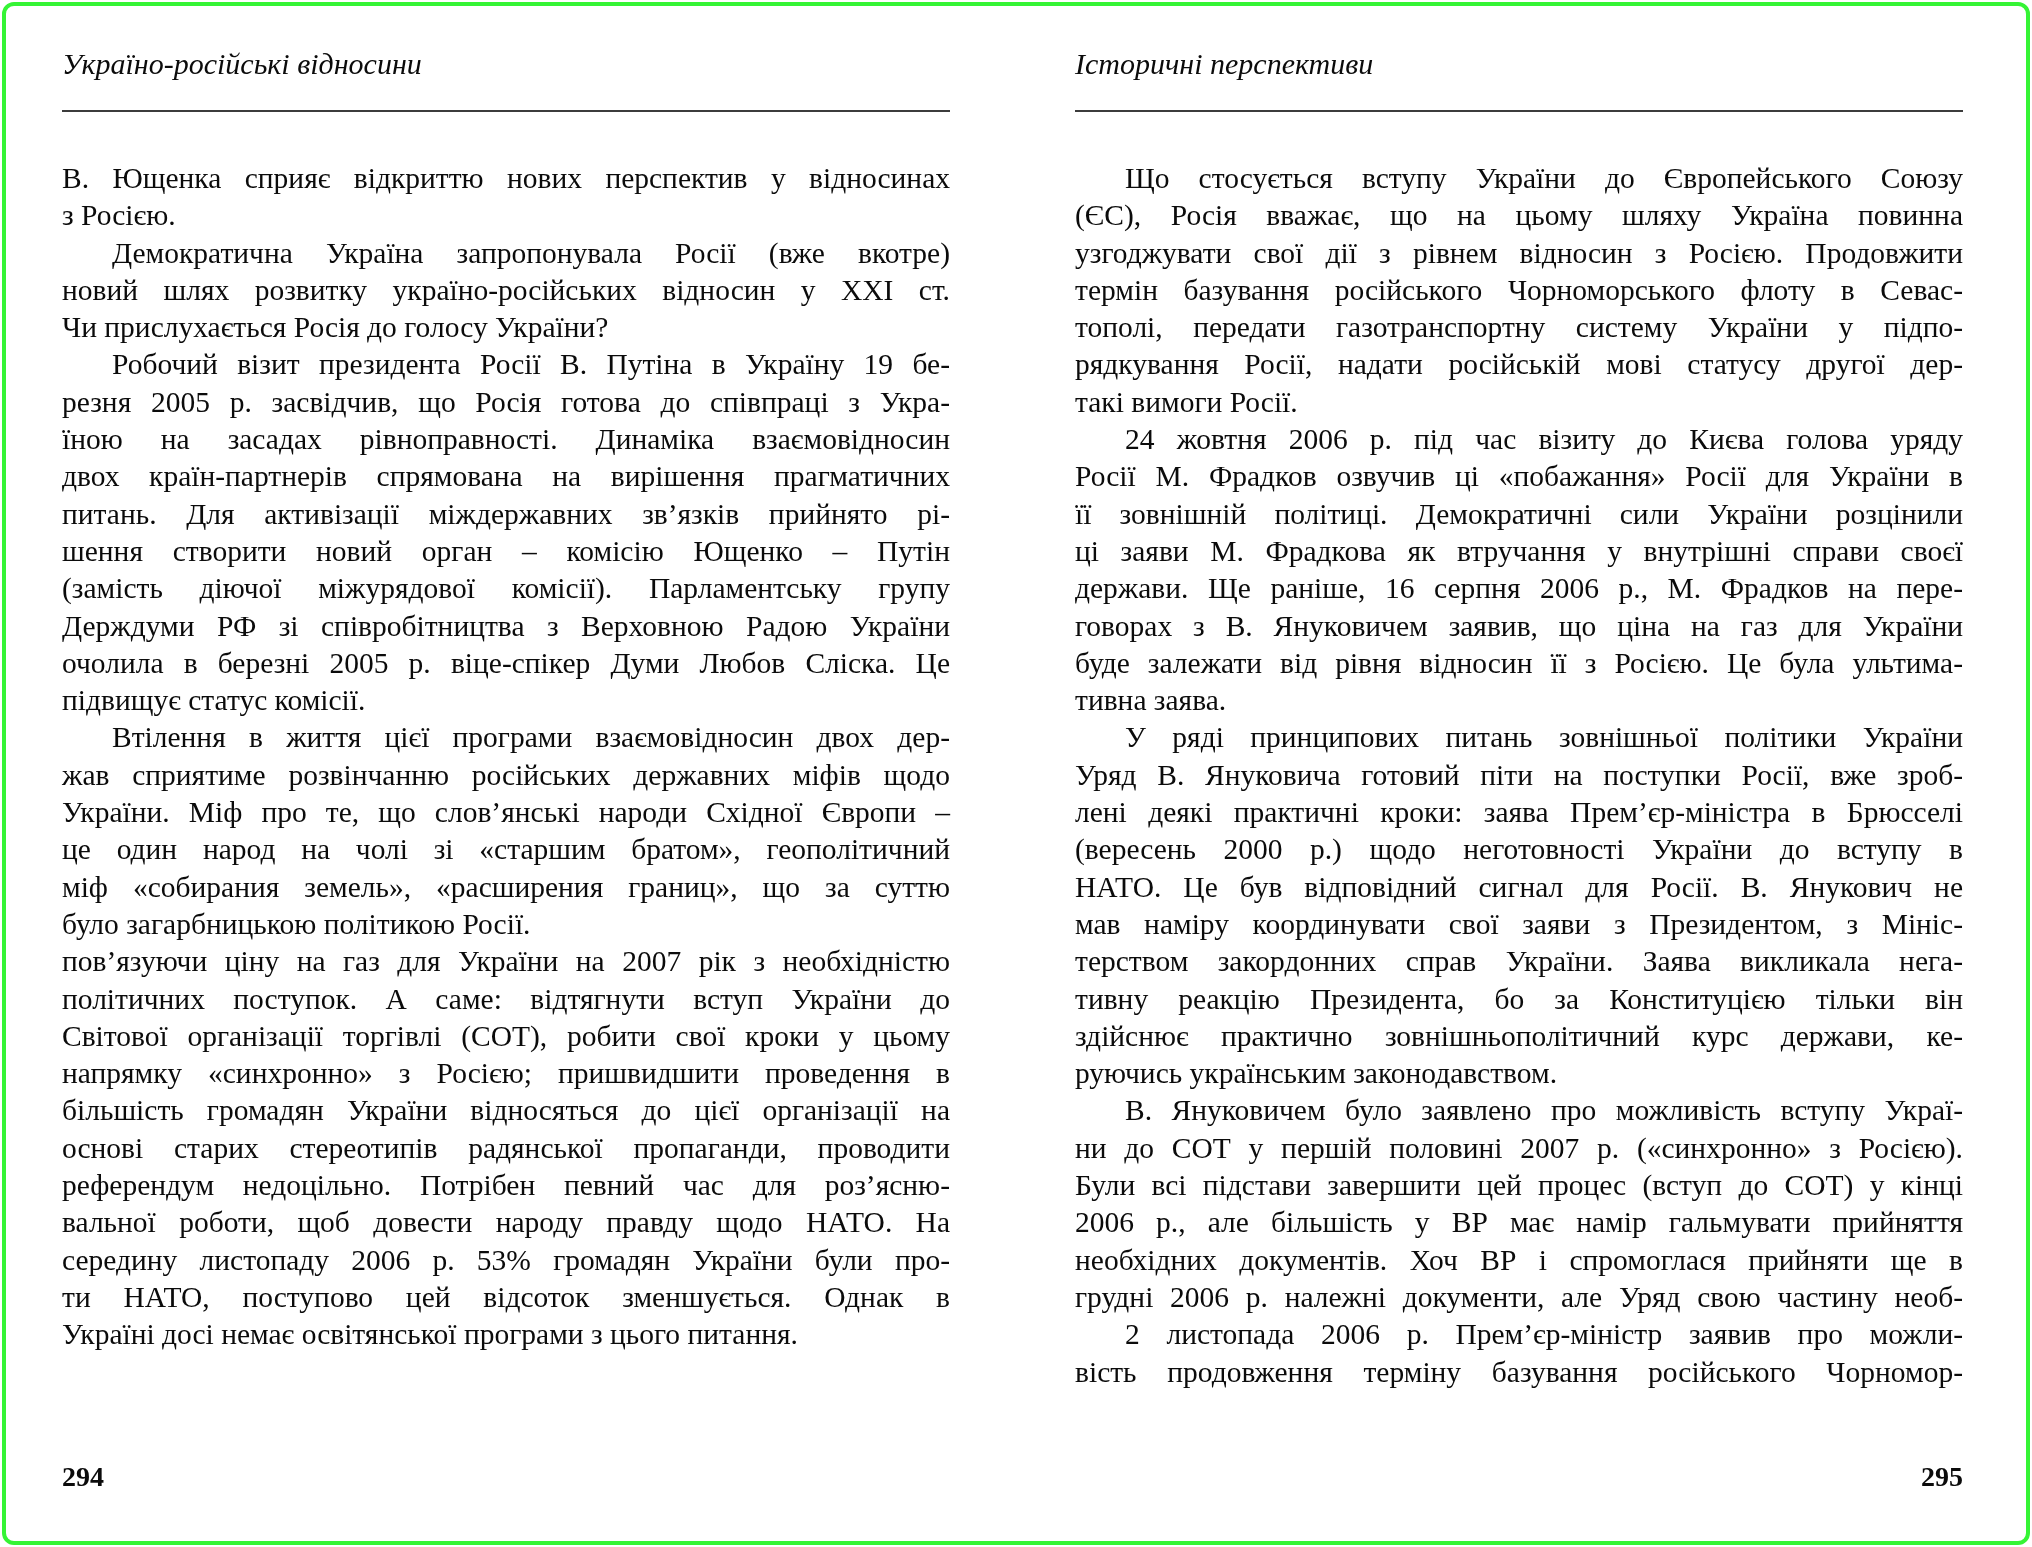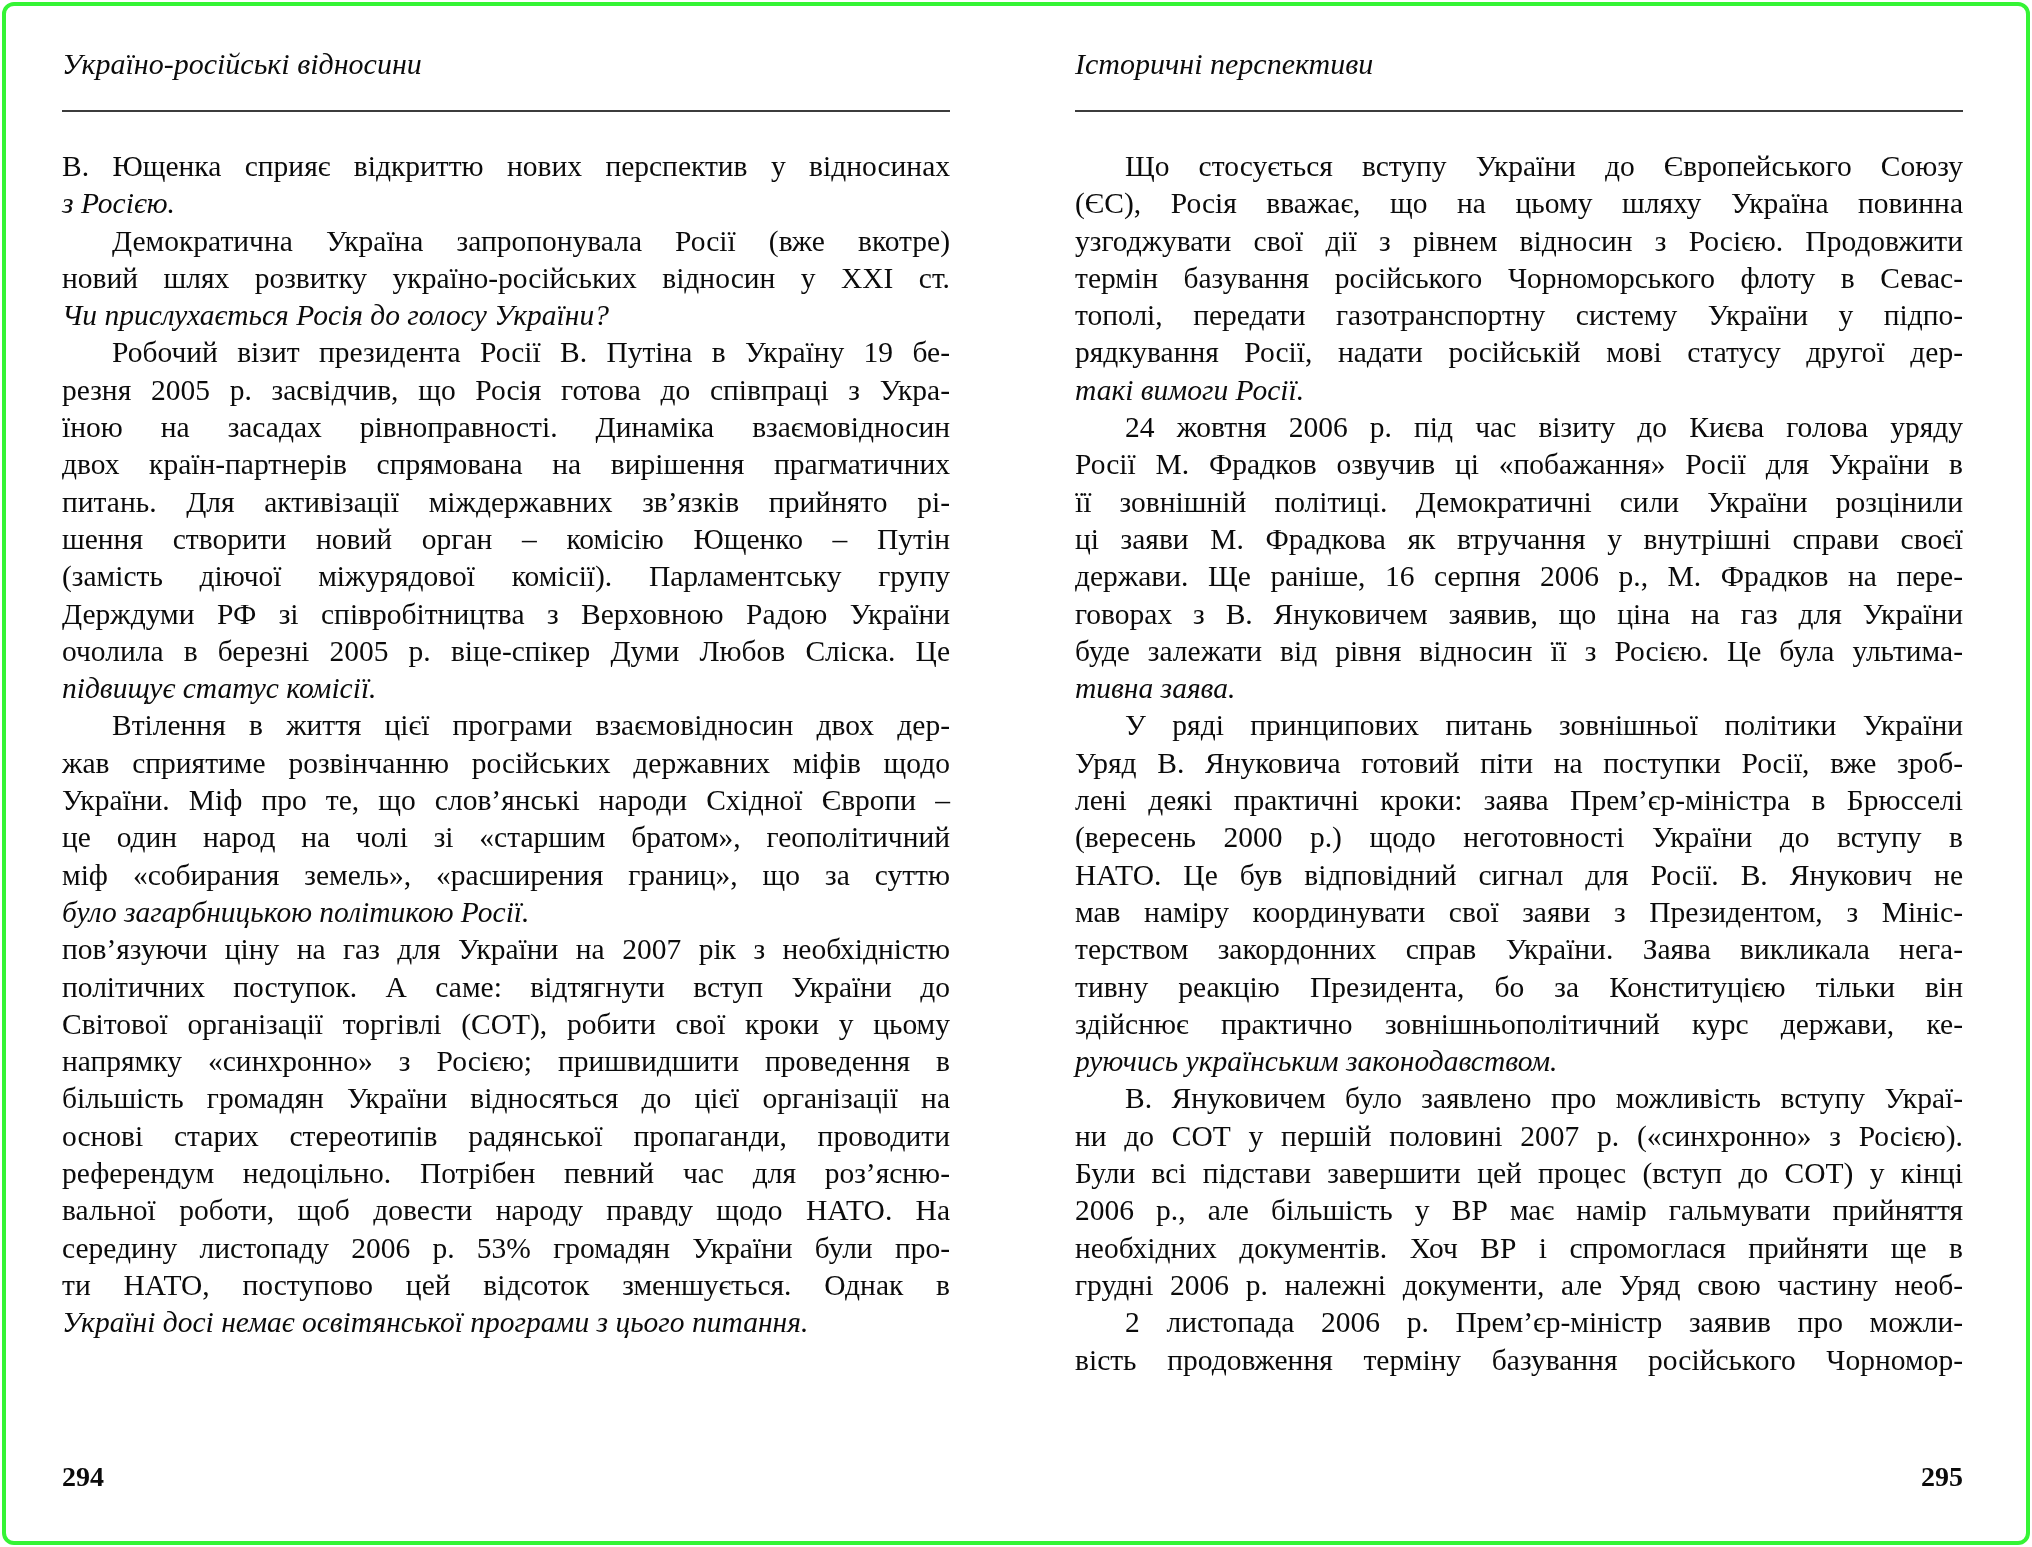--- a/index.html
+++ b/index.html
@@ -46,30 +46,30 @@
   }
   .page.right .running-header { text-align: left; }
   .header-rule {
     margin-top: 28px;
     border: none;
     border-top: 2px solid #3c3c3c;
     height: 0;
     width: 100%;
   }
   .page-body {
-    margin-top: 36px;
+    margin-top: 48px;
     font-size: 29.5px;
     line-height: 37.3px;
   }
   .para { margin: 0; padding: 0; }
   .line {
     text-align: justify;
     text-align-last: justify;
   }
-  .line.lastline { text-align-last: left; font-style: italic; }
+  .line.lastline { text-align-last: left; }
   .line.first-indent { padding-left: 50px; }
   .page-number {
     position: absolute;
     top: 1460px;
     font-size: 28px;
     line-height: 34px;
     font-weight: bold;
   }
   .page.left  .page-number { left: 0; }
   .page.right .page-number { right: 0; }

